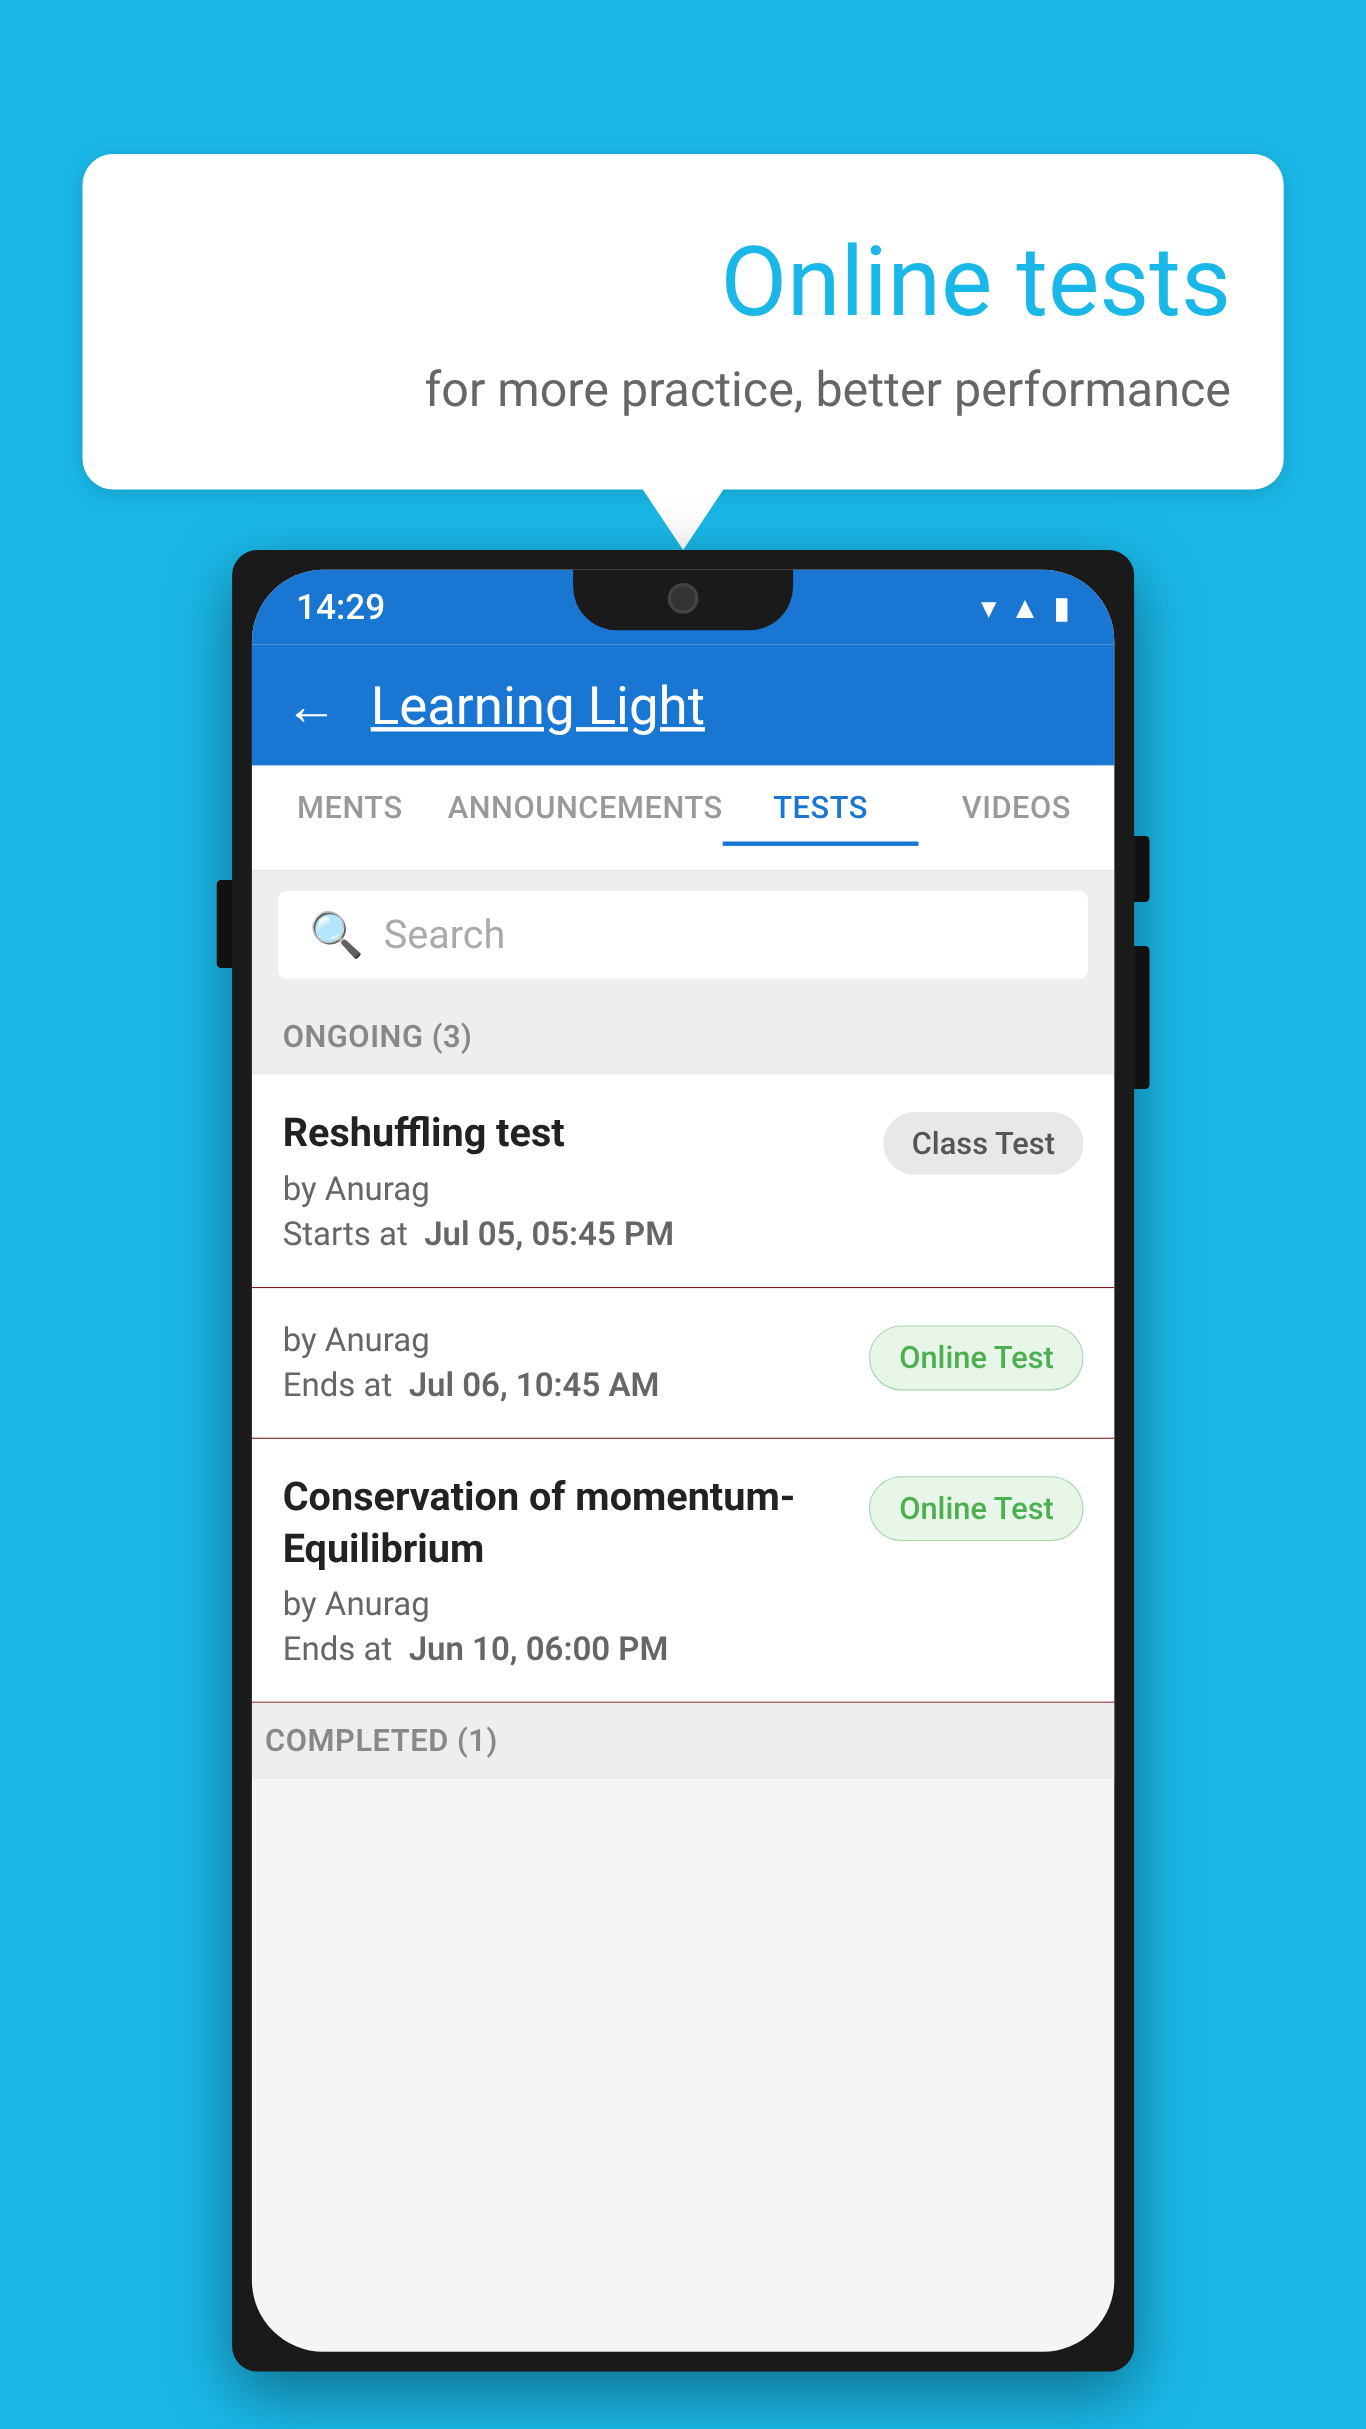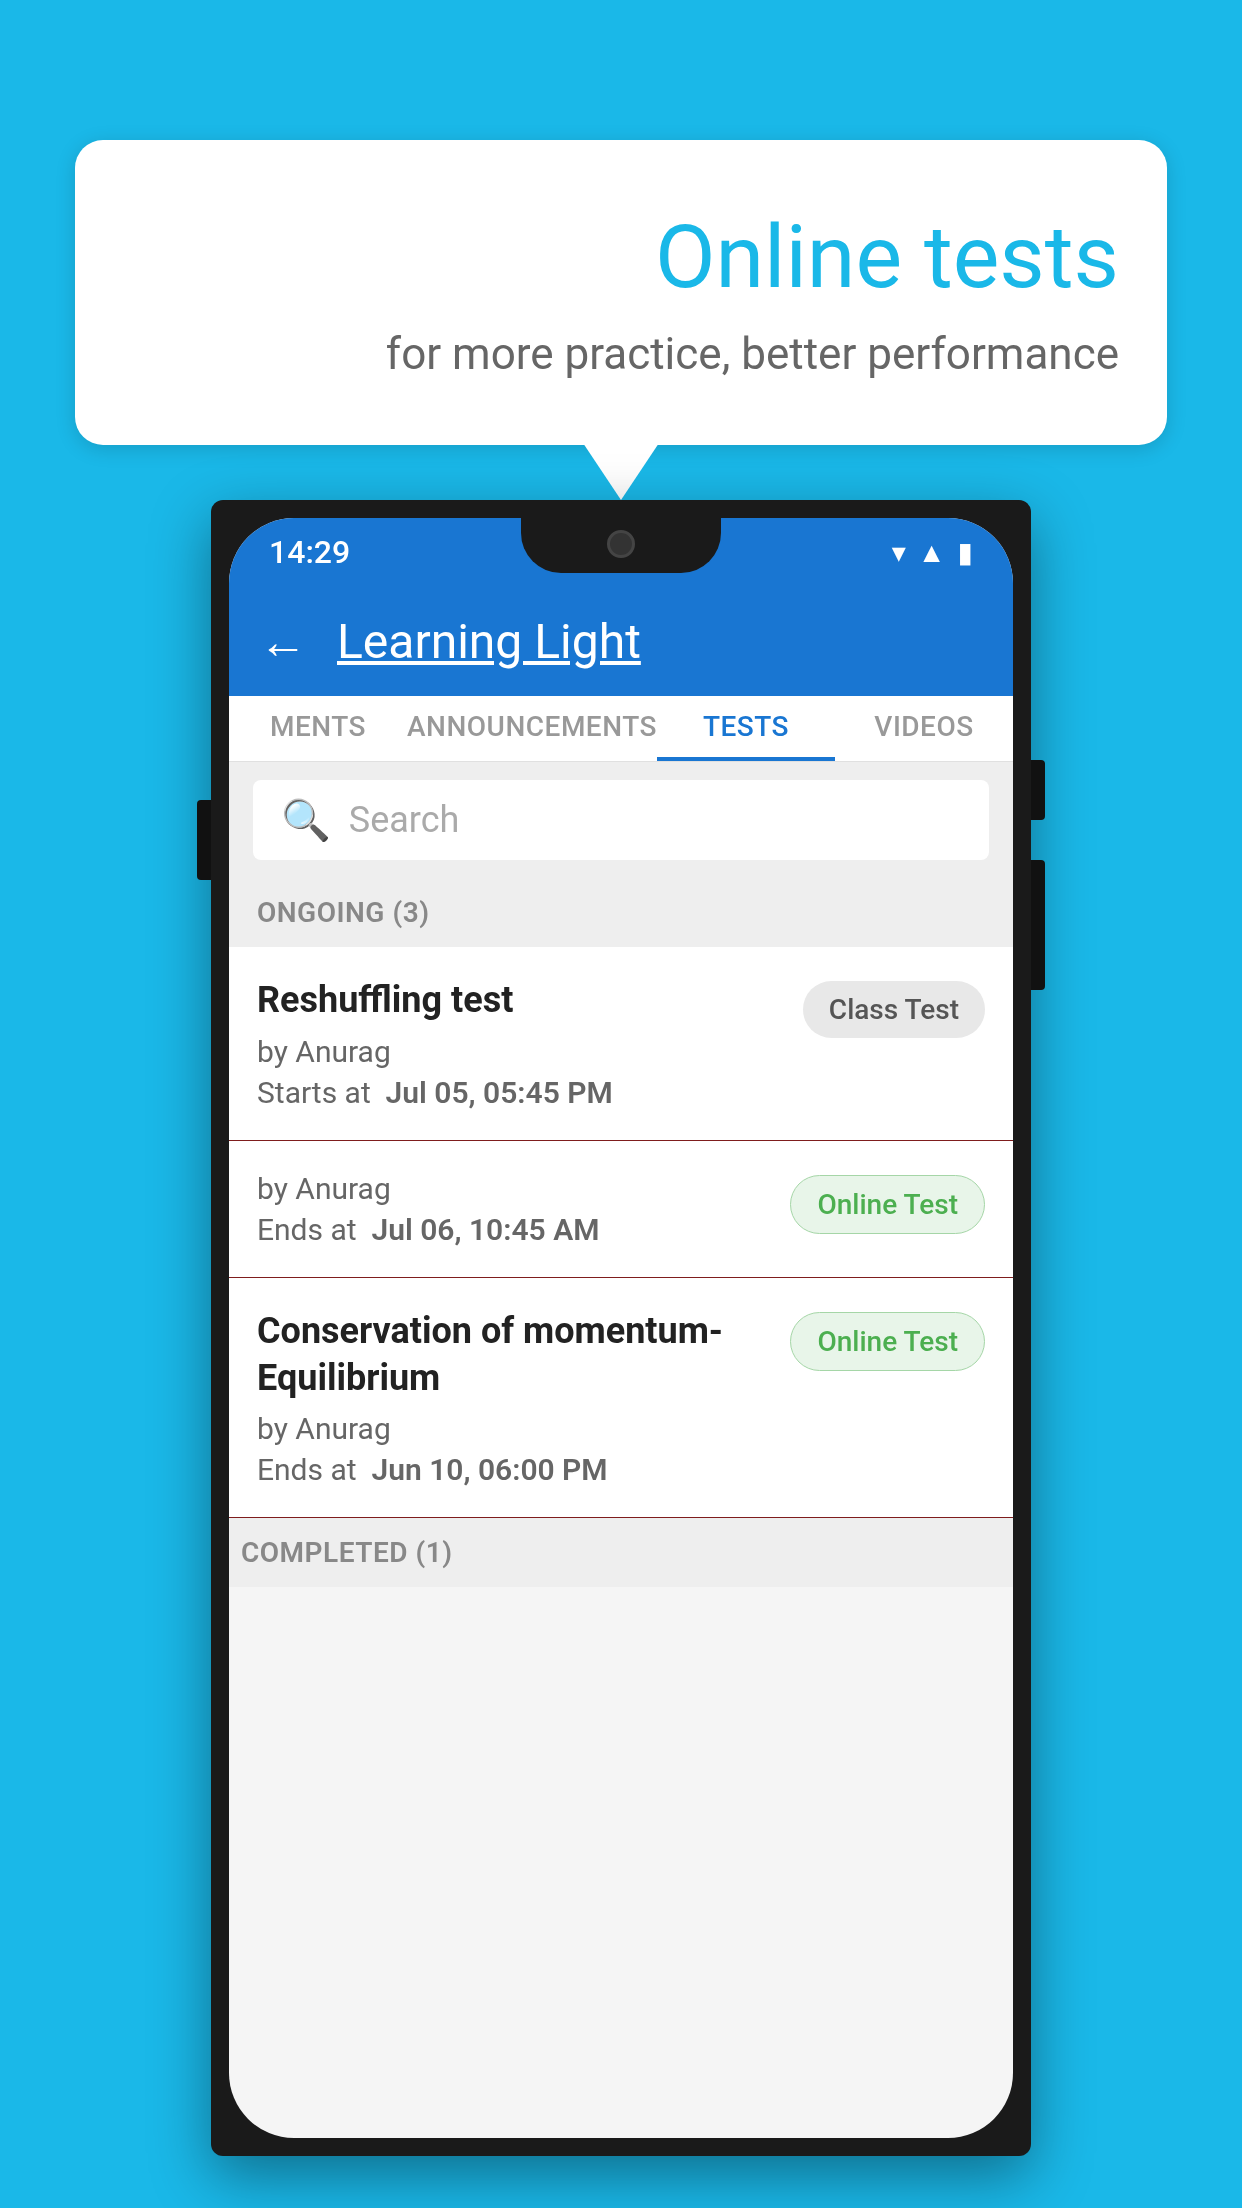--- a/index.html
+++ b/index.html
@@ -60,21 +60,21 @@
     .phone-container {
       position: absolute;
       top: 500px;
       left: 50%;
       transform: translateX(-50%);
       width: 820px;
     }
 
     .phone-frame {
       background: #1a1a1a;
-      border-radius: 12px;
+      border-radius: 23px;
       padding: 18px;
       box-shadow: 0 20px 60px rgba(0,0,0,0.4);
       position: relative;
     }
 
     
     .phone-frame::before {
       content: '';
       position: absolute;
       top: 18px;
@@ -155,22 +155,22 @@
       font-size: 48px;
       font-weight: 400;
       text-decoration: underline;
     }
 
     
     .tab-bar {
       background: white;
       display: flex;
       border-bottom: 1px solid #e0e0e0;
-      height: 66px;
-      align-items: flex-end;
+      height: 96px;
+      align-items: center;
     }
 
     .tab-item {
       flex: 1;
       text-align: center;
       padding-bottom: 18px;
       font-size: 28px;
       color: #999;
       font-weight: 500;
       letter-spacing: 0.5px;

